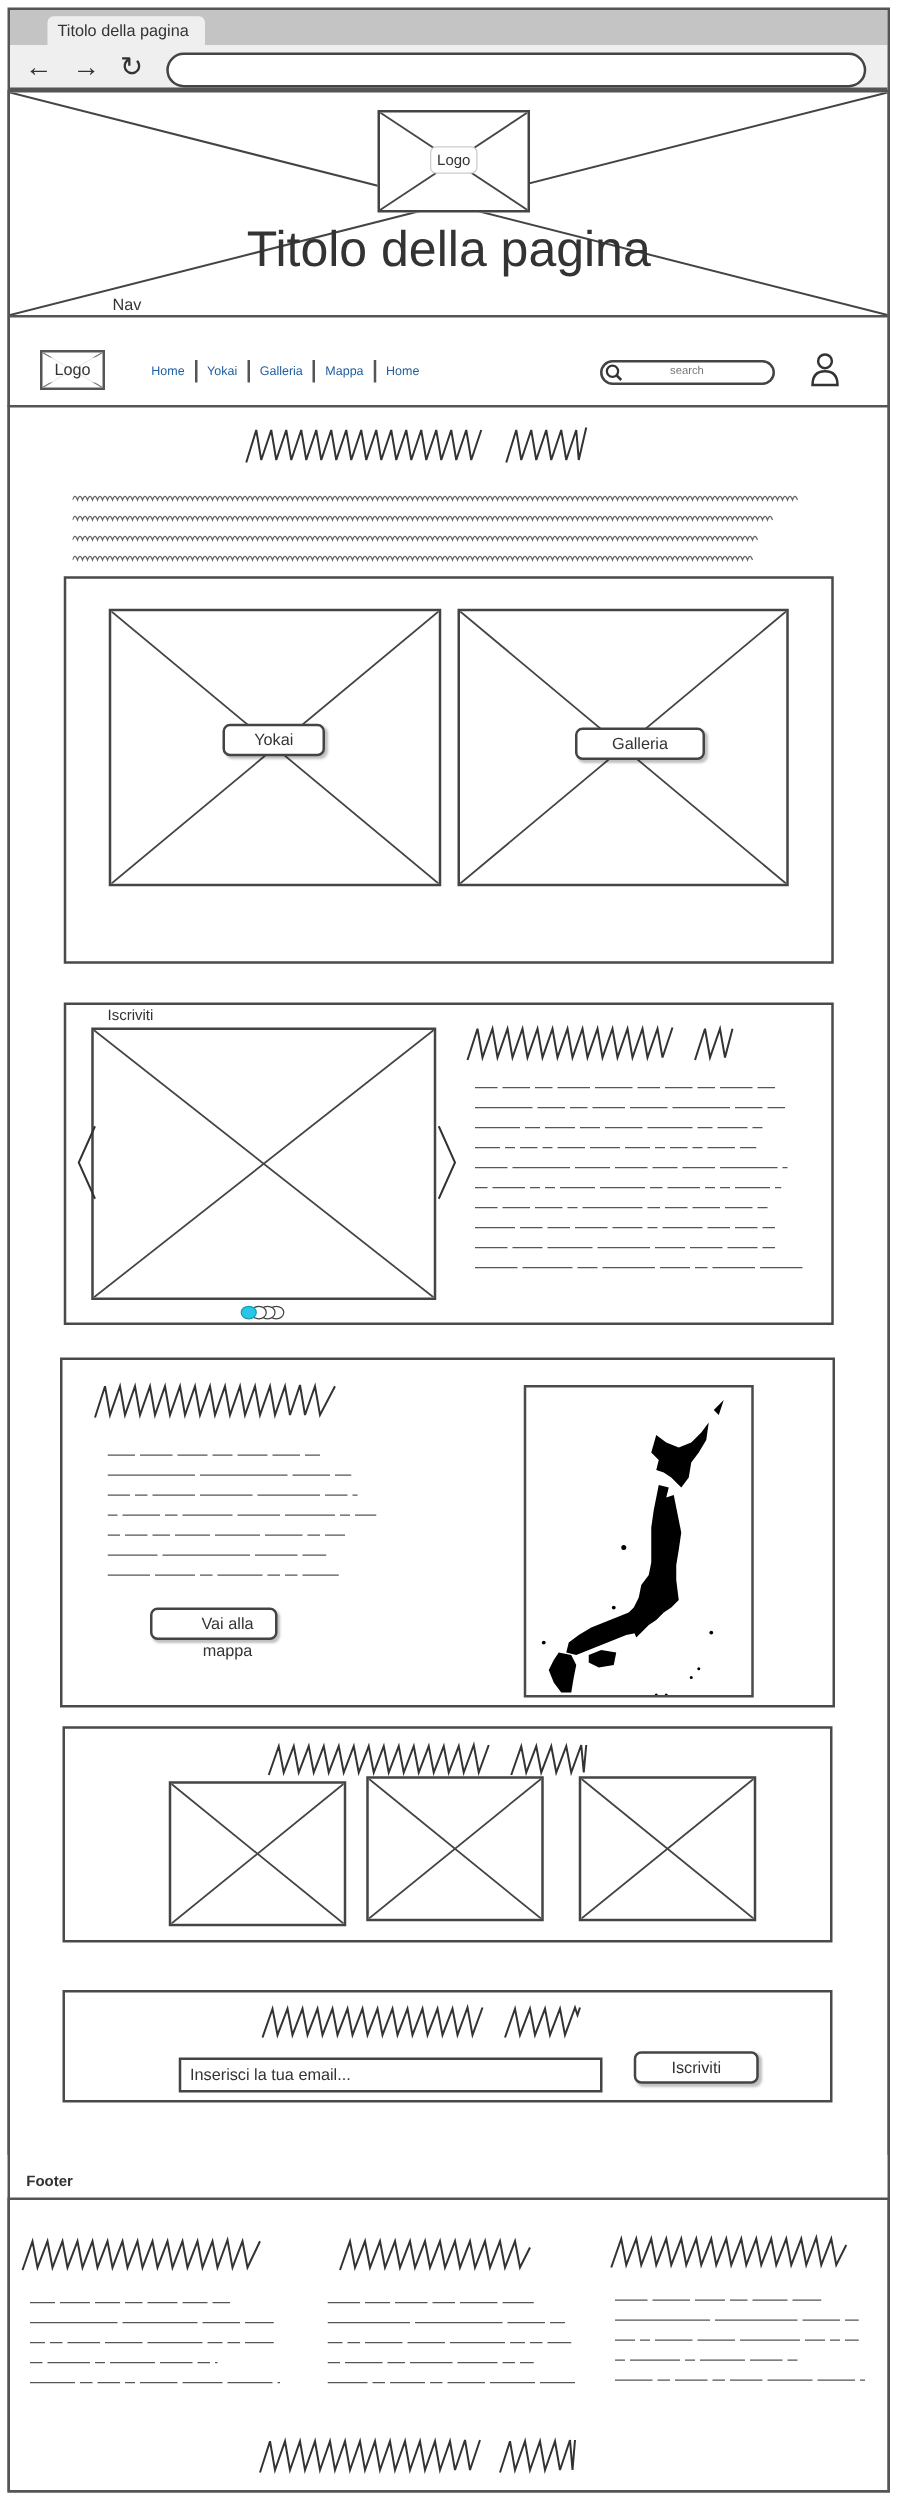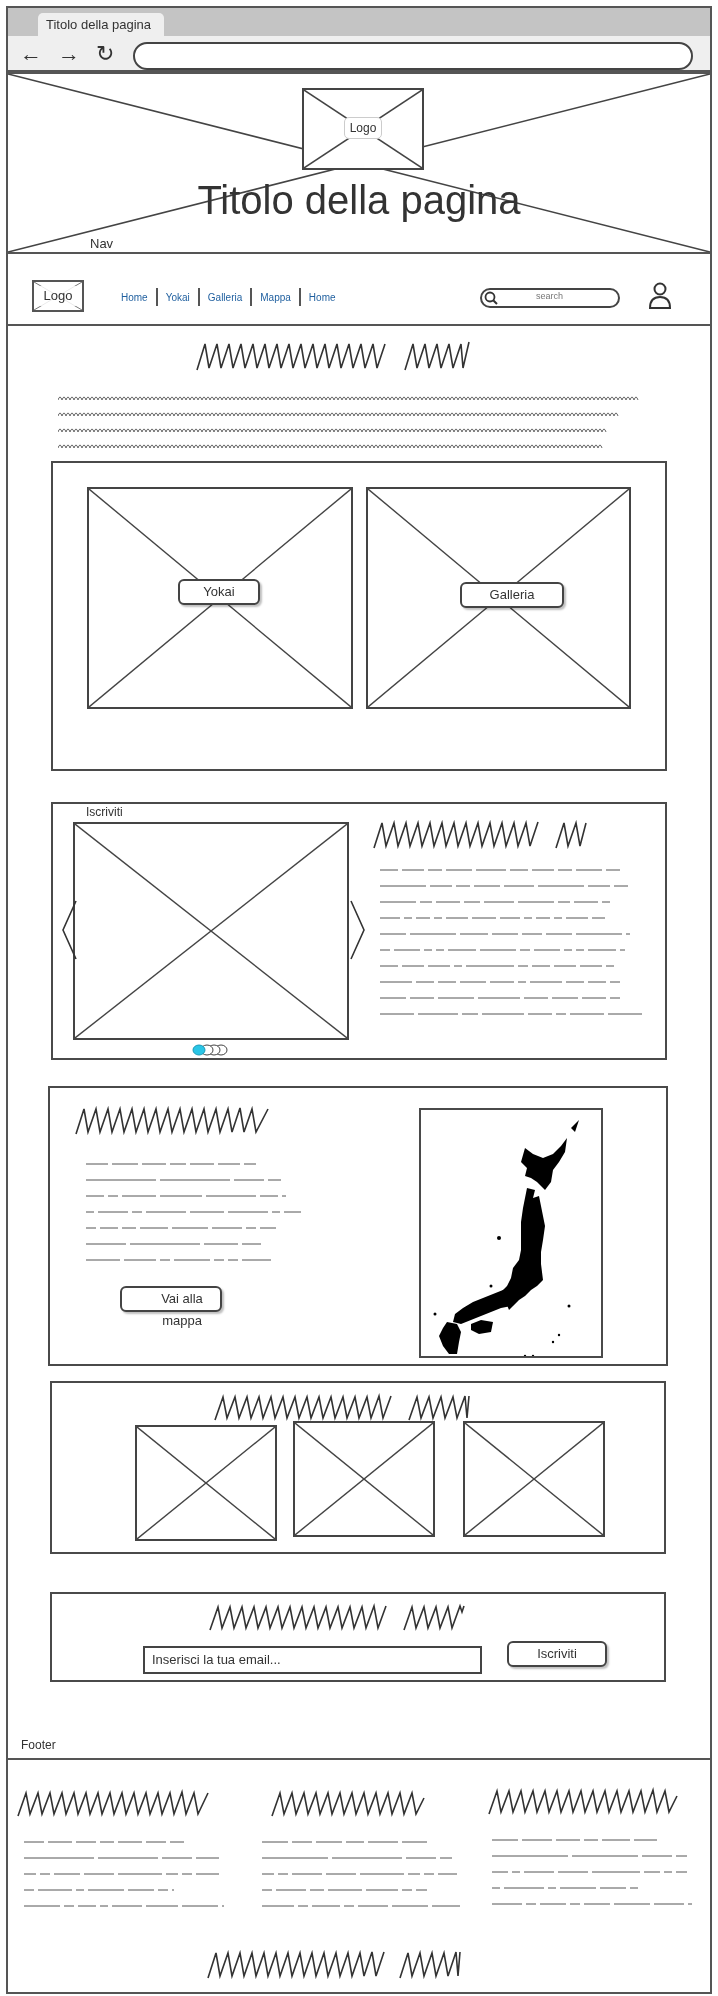--- a/index.html
+++ b/index.html
@@ -37,21 +37,21 @@
   .links { position: absolute; left: 121px; top: 288px; display: flex; align-items: center; font-size: 10px; }
   .links a { color: #1f5f9f; }
   .links .sep { display: inline-block; width: 2px; height: 18px; background: #555; margin: 0 8px; }
   .search { position: absolute; left: 480px; top: 288px; width: 140px; height: 20px; border: 2px solid #444; border-radius: 10px; }
   .search-icon { position: absolute; left: 484px; top: 291px; }
   .search-ph { position: absolute; left: 502px; top: 291px; font-size: 9px; color: #777; margin-left: 34px; }
   .user-icon { position: absolute; left: 648px; top: 282px; }
 
   .main-frame { position: absolute; left: 6px; top: 326px; width: 706px; height: 1398px; border-left: 2px solid #555; border-right: 2px solid #555; }
 
-  .footer-label { position: absolute; left: 21px; top: 1738px; font-size: 12px; }
+  .footer-label { position: absolute; left: 21px; top: 1738px; font-size: 12px; font-weight: bold; }
   .footer-frame { position: absolute; left: 6px; top: 1758px; width: 706px; height: 236px; border: 2px solid #555; }
 
   .btn { position: absolute; border: 2px solid #444; border-radius: 6px; background: #fff; text-align: center;
          font-size: 13px; color: #333; box-shadow: 2px 2px 2px rgba(0,0,0,0.25); }
 
   .email-input { position: absolute; left: 143px; top: 1646px; width: 339px; height: 28px; border: 2px solid #444; background: #fff;
          font-size: 13px; line-height: 24px; padding-left: 7px; color: #333; }
 </style>
 </head>
 <body>

